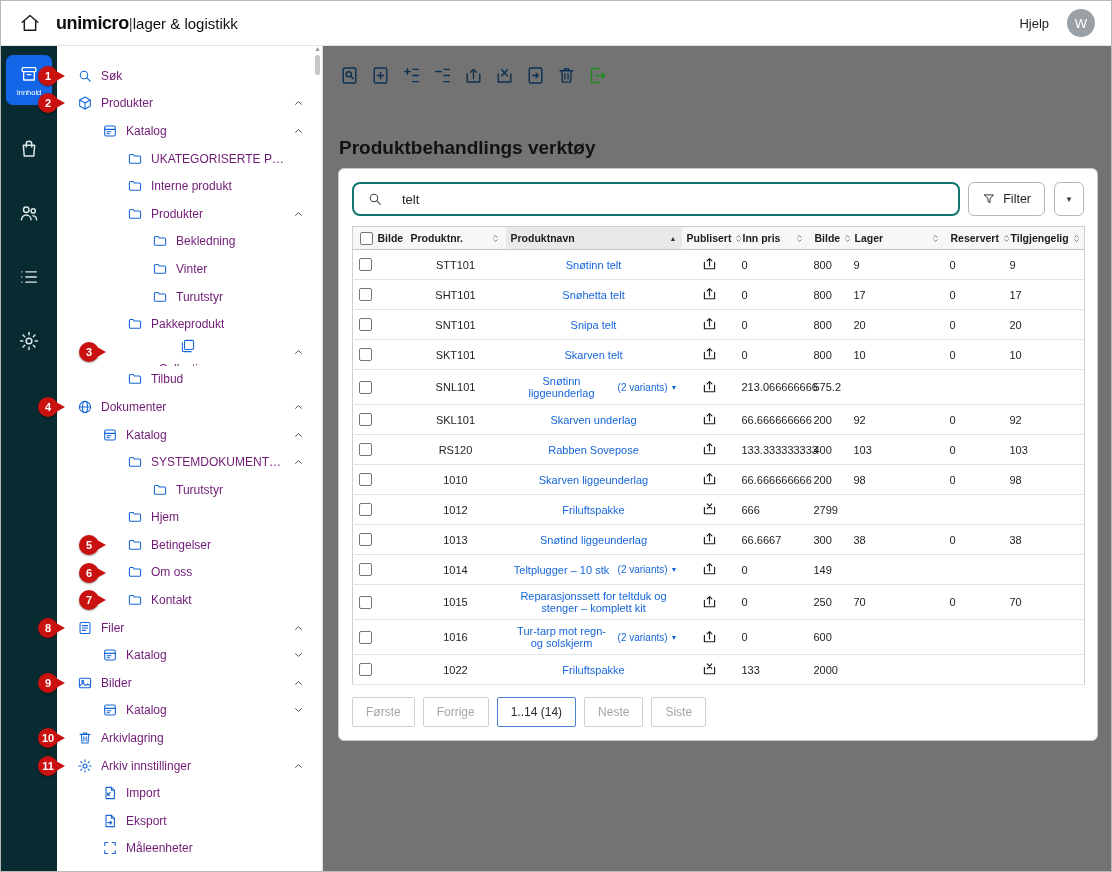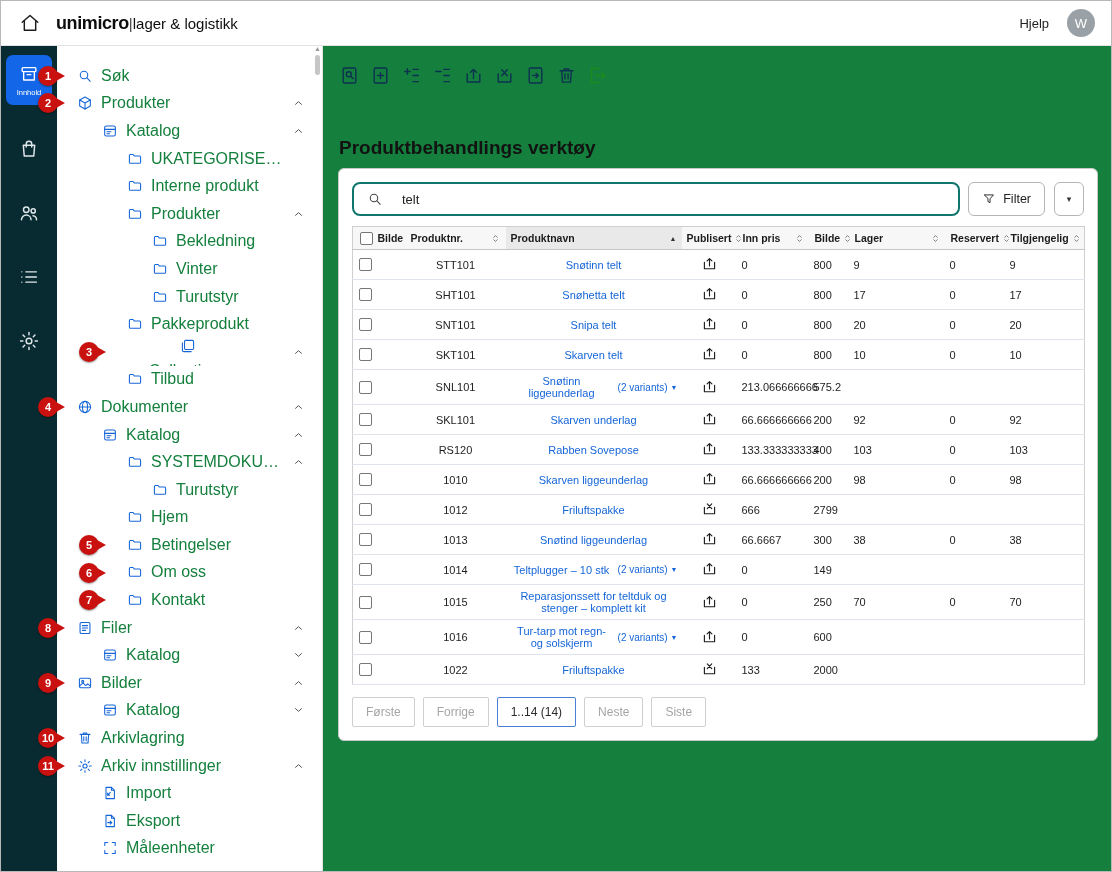--- a/index.html
+++ b/index.html
@@ -21,36 +21,36 @@
   
   .rail{position:absolute;left:0;top:44px;width:56px;height:828px;background:#082b31;z-index:4;}
   .rail-active{position:absolute;left:5px;top:10px;width:46px;height:50px;background:#1466e8;border-radius:7px;
     display:flex;flex-direction:column;align-items:center;justify-content:center;gap:4px;color:#fff;cursor:pointer;}
   .rail-active-label{font-size:7.5px;color:#fff;}
   .rail-item{position:absolute;left:0;width:56px;display:flex;justify-content:center;color:#dfe7ea;cursor:pointer;}
   
   .sidebar{position:absolute;left:56px;top:44px;width:265px;height:828px;background:#fff;
     border-right:1px solid #e2e2e2;overflow:hidden;z-index:3;}
   .nav{padding-top:17px;}
-  .nav-item{height:27.6px;display:flex;align-items:center;gap:8px;font-size:16px;color:#15803d;
+  .nav-item{height:27.6px;display:flex;align-items:center;gap:8px;font-size:12px;color:#701a75;
     cursor:pointer;position:relative;padding-right:38px;white-space:nowrap;overflow:hidden;}
   .nav-item .nav-ic{color:#1465d8;flex:0 0 auto;}
   .nav-label{overflow:hidden;text-overflow:ellipsis;}
   .nav-chevron{position:absolute;right:17px;top:50%;transform:translateY(-50%);color:#3c3c3c;}
   .scroll-thumb{position:absolute;right:2px;top:10px;width:5px;height:20px;background:#c6c6c6;border-radius:3px;cursor:pointer;}
   .scroll-arrow{position:absolute;right:1px;top:0;font-size:7px;color:#9a9a9a;}
   
   .badge-layer{position:absolute;inset:0;z-index:30;pointer-events:none;}
   .badge{position:absolute;width:20px;height:20px;background:#c9120f;border-radius:50%;color:#fff;
     font-size:11px;font-weight:bold;display:flex;align-items:center;justify-content:center;
     transform:translate(-50%,-50%);box-shadow:0 1px 2px rgba(0,0,0,.4);}
   .badge::after{content:"";position:absolute;left:100%;margin-left:-2px;top:50%;transform:translateY(-50%);
     border-top:5px solid transparent;border-bottom:5px solid transparent;border-left:9px solid #c9120f;}
   
-  .main{position:absolute;left:321px;top:44px;width:791px;height:828px;background:#15803d;overflow:hidden;}
+  .main{position:absolute;left:321px;top:44px;width:791px;height:828px;background:#737373;overflow:hidden;}
   .toolbar{display:flex;gap:5px;margin:18px 0 0 14px;}
   .tb{background:none;border:none;padding:0;width:26px;height:24px;display:flex;align-items:center;
     justify-content:center;cursor:pointer;color:#0d3150;}
   .tb.green{color:#1d8a1d;}
   .page-title{margin:50px 0 0 17px;font-size:19px;font-weight:bold;color:#121212;}
   .card{margin:9px 15px 0 16px;width:760px;box-sizing:border-box;background:#fff;border:1px solid #c8c8c8;
     border-radius:6px;padding:13px;}
   .search-row{display:flex;align-items:center;gap:8px;}
   .search-box{flex:1;height:34px;box-sizing:border-box;border:2px solid #0f766e;border-radius:8px;
     display:flex;align-items:center;background:#fff;}

